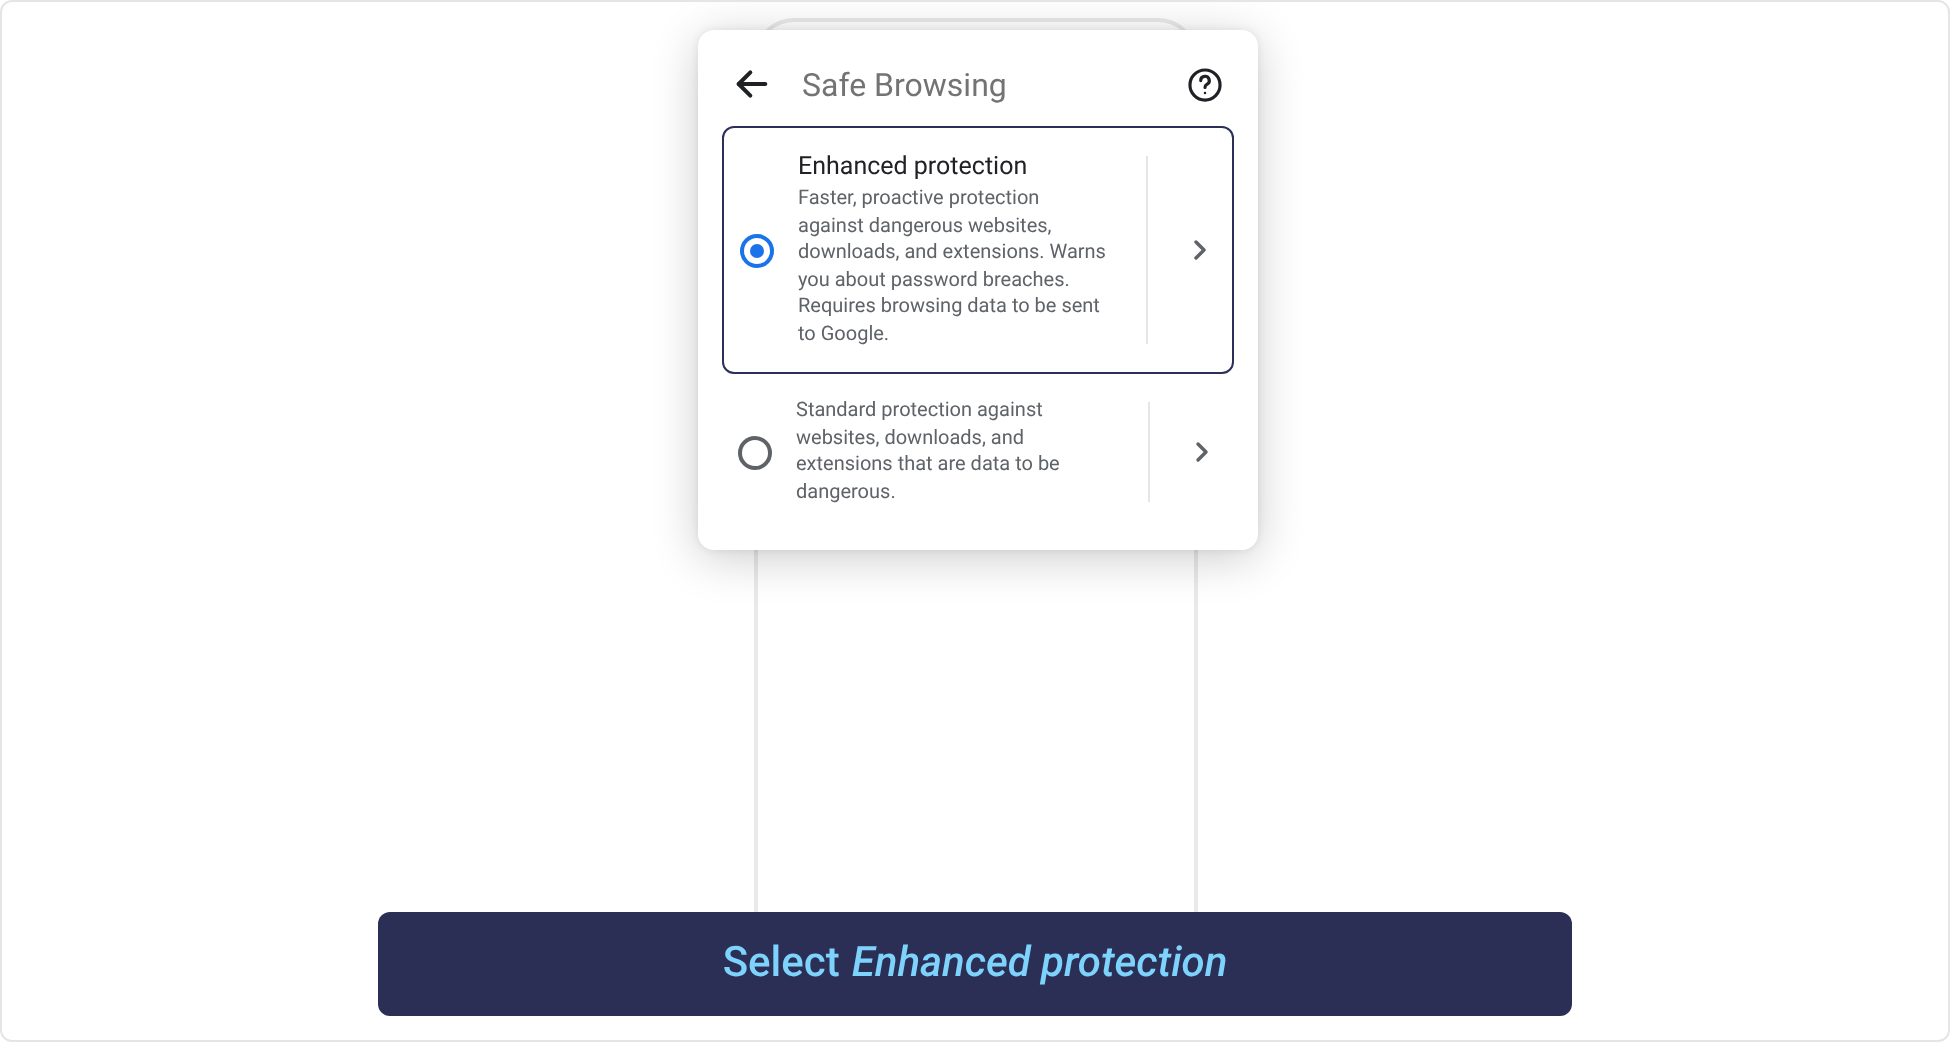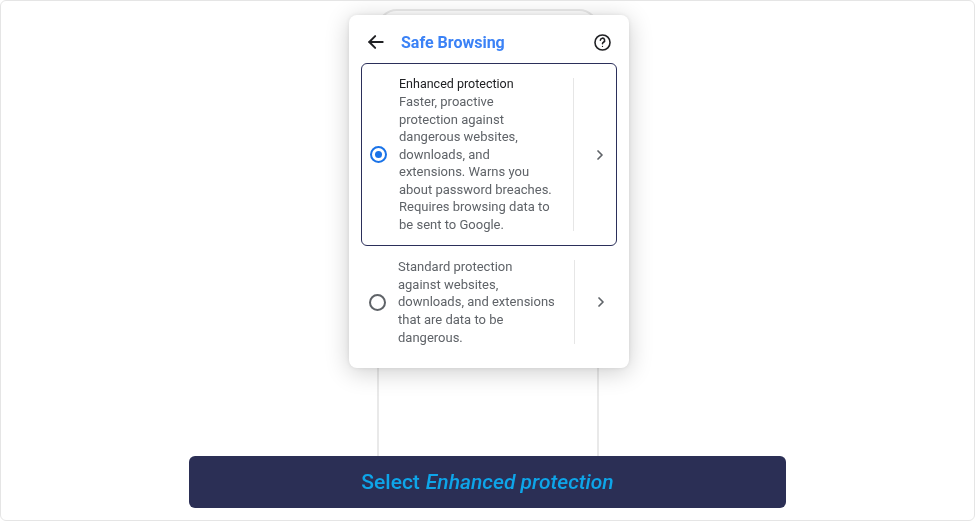--- a/index.html
+++ b/index.html
@@ -51,22 +51,22 @@
       padding: 12px 12px 10px 12px;
     }
     .card-header {
       display: flex;
       align-items: center;
       gap: 14px;
       padding: 4px 4px 10px 4px;
     }
     .card-title {
       font-size: 16px;
-      font-weight: 700;
-      color: #3b82f6;
+      font-weight: 400;
+      color: #737373;
       flex: 1;
     }
     .icon-btn {
       display: inline-flex;
       align-items: center;
       justify-content: center;
       width: 22px; height: 22px;
       color: #202124;
       cursor: pointer;
     }
@@ -86,41 +86,41 @@
     .radio.checked { border: 2px solid #1a73e8; }
     .radio.checked::after {
       content: ""; position: absolute; inset: 3px; background: #1a73e8; border-radius: 50%;
     }
     .radio.unchecked { border: 2px solid #5f6368; }
     .option-body { flex: 1; }
     .option-title {
       font-size: 12.5px; color: #202124; margin-bottom: 2px;
     }
     .option-desc {
-      font-size: 13px; color: #5f6368; line-height: 1.35;
+      font-size: 10px; color: #5f6368; line-height: 1.35;
     }
     .option-sep {
       width: 1px; background: #e6e6e6; align-self: stretch; margin: 2px 6px;
     }
     .chevron {
       color: #5f6368; flex: 0 0 auto; display:flex; align-items:center;
     }
     
     .caption-bar {
       position: absolute;
       left: 188px;
       right: 188px;
       bottom: 12px;
       height: 52px;
       background: #2b2f55;
       border-radius: 6px;
       display: flex;
       align-items: center;
       justify-content: center;
-      color: #0ea5e9;
+      color: #7dd3fc;
       font-size: 21px;
       font-weight: 500;
       gap: 6px;
     }
     .caption-bar em { font-style: italic; font-weight: 500; }
   </style>
 </head>
 <body>
 
 <div class="phone-frame">

